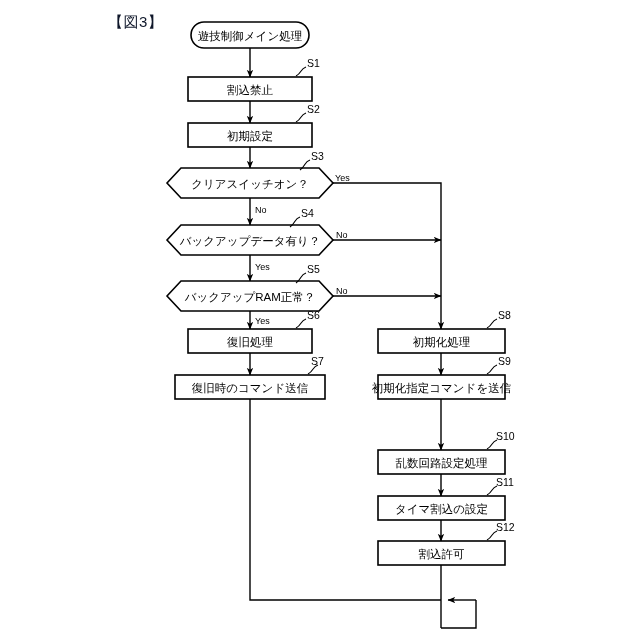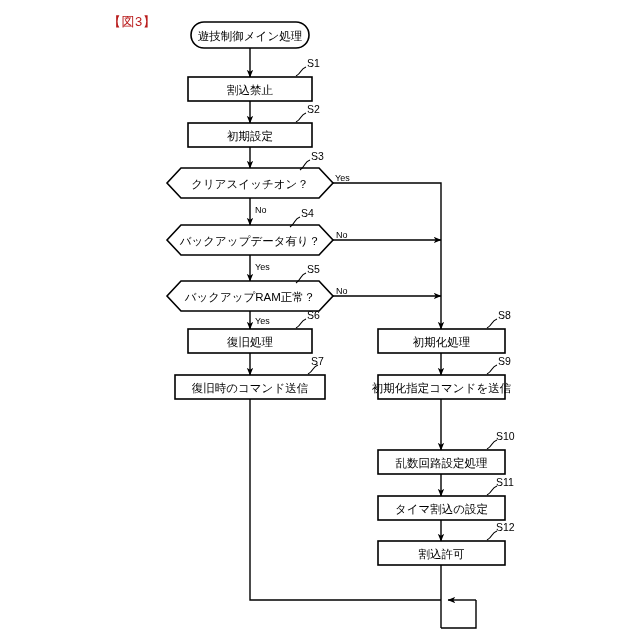--- a/index.html
+++ b/index.html
@@ -17,22 +17,22 @@
   #figure-root {
     position: absolute;
     left: 0; top: 0;
     width: 640px;
     height: 640px;
   }
   .fig-title {
     position: absolute;
     left: 108px;
     top: 13px;
-    font-size: 13px;
-    color: #b91c1c;
+    font-size: 15px;
+    color: #0f172a;
     letter-spacing: 0.5px;
     white-space: nowrap;
   }
   svg.flow {
     position: absolute;
     left: 0; top: 0;
     width: 640px;
     height: 640px;
   }
   .node-label {

